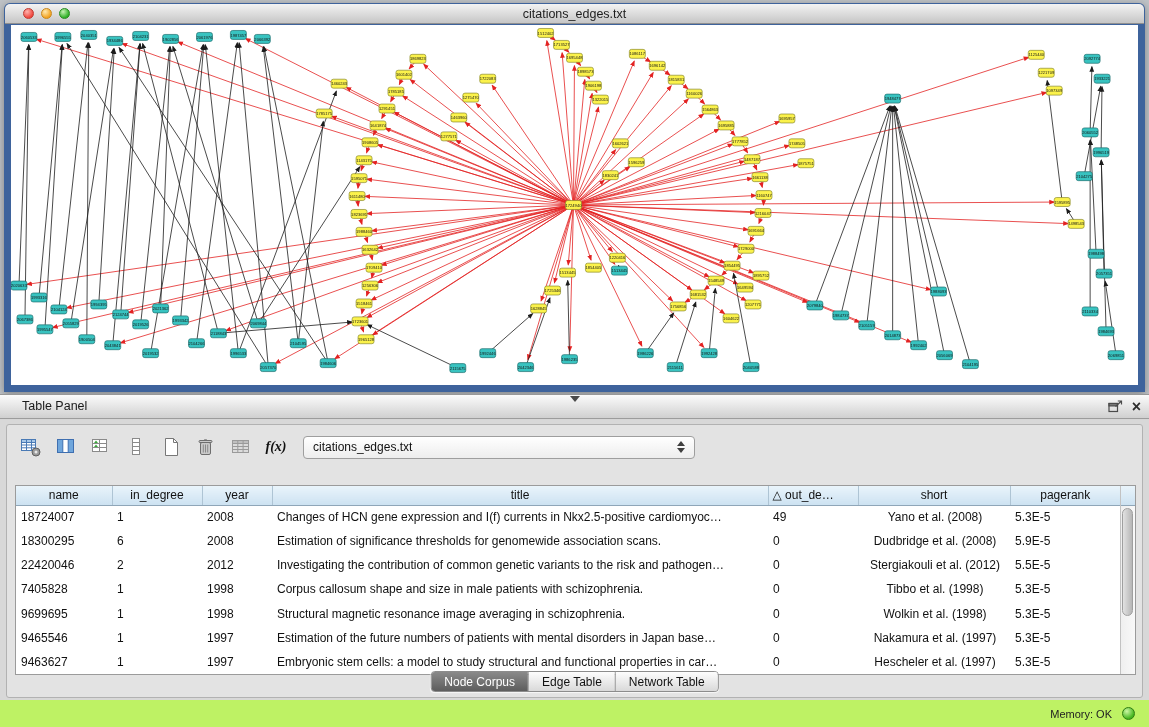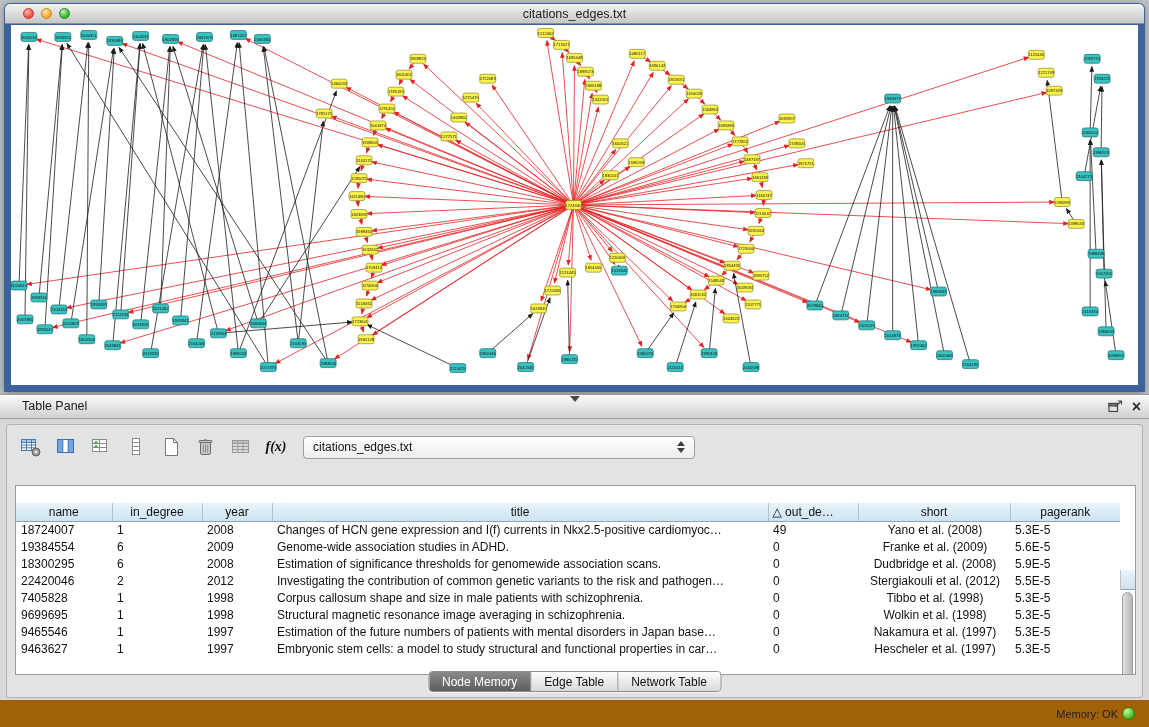--- a/index.html
+++ b/index.html
@@ -34,38 +34,38 @@
 
   .toolbar{position:absolute;left:10px;top:6px;height:32px;display:flex;align-items:center;gap:7px;}
   .tool-btn{width:28px;height:28px;border:none;background:transparent;display:flex;align-items:center;justify-content:center;padding:0;}
   .fx{font-family:"Liberation Serif",serif;font-style:italic;font-weight:bold;font-size:14px;color:#111;}
   .combo{margin-left:6px;width:392px;height:23px;background:linear-gradient(#ffffff,#ededed);border:1px solid #9e9e9e;border-radius:4px;display:flex;align-items:center;font-size:12px;color:#111;box-shadow:inset 0 1px 1px rgba(255,255,255,.8);}
   .combo-text{flex:1;padding-left:9px;white-space:nowrap;overflow:hidden;}
   .combo-arrows{width:10px;display:flex;flex-direction:column;gap:2px;margin-right:7px;}
   .arr-up{width:0;height:0;border-left:4px solid transparent;border-right:4px solid transparent;border-bottom:5px solid #3f3f3f;}
   .arr-down{width:0;height:0;border-left:4px solid transparent;border-right:4px solid transparent;border-top:5px solid #3f3f3f;}
 
-  .table-wrap{position:absolute;left:8px;top:60px;width:1121px;height:190px;background:#fff;border:1px solid #9b9b9b;display:flex;overflow:hidden;align-items:center;}
+  .table-wrap{position:absolute;left:8px;top:60px;width:1121px;height:190px;background:#fff;border:1px solid #9b9b9b;display:flex;overflow:hidden;}
   table{border-collapse:collapse;table-layout:fixed;width:1104px;}
   col.c0{width:96px;}col.c1{width:90px;}col.c2{width:70px;}col.c3{width:496px;}col.c4{width:90px;}col.c5{width:152px;}col.c6{width:110px;}
   th{height:19px;background:linear-gradient(#e9f4fb,#cde2f1);border-right:1px solid #aec4d4;border-bottom:1px solid #8fa6b8;font-size:12px;font-weight:normal;color:#111;text-align:center;overflow:hidden;white-space:nowrap;}
   th.c4{text-align:left;padding-left:4px;}
   th:last-child{border-right:none;}
   td{height:17px;font-size:12px;color:#111;padding:0 3px 0 5px;white-space:nowrap;overflow:hidden;}
   td.f-short{text-align:center;}
   .vscroll{width:15px;border-left:1px solid #c2c2c2;background:linear-gradient(90deg,#efefef,#f9f9f9);position:relative;}
   .vscroll-corner{height:20px;background:linear-gradient(#e9f4fb,#cde2f1);border-bottom:1px solid #8fa6b8;}
   .vscroll-thumb{position:absolute;left:1px;top:22px;width:11px;height:108px;border-radius:6px;background:linear-gradient(90deg,#e2e2e2,#b6b6b6);border:1px solid #9f9f9f;}
 
   .table-tabs{position:absolute;left:50%;transform:translateX(-50%);bottom:5px;display:flex;border:1px solid #8c8c8c;border-radius:4px;overflow:hidden;box-shadow:0 1px 1px rgba(255,255,255,.7);}
   .seg-tab{border:none;border-right:1px solid #8c8c8c;background:linear-gradient(#fdfdfd,#d9d9d9);font-size:12px;color:#111;padding:0 13px;height:19px;font-family:inherit;cursor:default;}
   .seg-tab:last-child{border-right:none;}
   .seg-tab.active{background:linear-gradient(#8a8a8a,#5d5d5d);color:#fff;}
 
-  .status-bar{position:absolute;left:0;top:700px;width:1149px;height:27px;background:#a16207;display:flex;align-items:center;justify-content:flex-end;padding-right:14px;gap:4px;}
+  .status-bar{position:absolute;left:0;top:700px;width:1149px;height:27px;background:#bef264;display:flex;align-items:center;justify-content:flex-end;padding-right:14px;gap:10px;}
   .memory-label{font-size:11px;color:#222;}
   .memory-dot{width:13px;height:13px;border-radius:50%;background:radial-gradient(circle at 35% 30%,#cdf7a3,#45b51e 70%);border:1px solid #2f7d12;display:inline-block;}
 </style>
 </head>
 <body>
 
 <div class="desktop">
   <div class="graph-window">
     <div class="titlebar">
       <div class="lights">
@@ -891,29 +891,20 @@
             <tr>
               <td class="c0 f-name">18724007</td>
               <td class="c1 f-in_degree">1</td>
               <td class="c2 f-year">2008</td>
               <td class="c3 f-title">Changes of HCN gene expression and I(f) currents in Nkx2.5-positive cardiomyoc…</td>
               <td class="c4 f-out_degree">49</td>
               <td class="c5 f-short">Yano et al. (2008)</td>
               <td class="c6 f-pagerank">5.3E-5</td>
             </tr>
             <tr>
-              <td class="c0 f-name">19384554</td>
-              <td class="c1 f-in_degree">6</td>
-              <td class="c2 f-year">2009</td>
-              <td class="c3 f-title">Genome-wide association studies in ADHD.</td>
-              <td class="c4 f-out_degree">0</td>
-              <td class="c5 f-short">Franke et al. (2009)</td>
-              <td class="c6 f-pagerank">5.6E-5</td>
-            </tr>
-            <tr>
               <td class="c0 f-name">18300295</td>
               <td class="c1 f-in_degree">6</td>
               <td class="c2 f-year">2008</td>
               <td class="c3 f-title">Estimation of significance thresholds for genomewide association scans.</td>
               <td class="c4 f-out_degree">0</td>
               <td class="c5 f-short">Dudbridge et al. (2008)</td>
               <td class="c6 f-pagerank">5.9E-5</td>
             </tr>
             <tr>
               <td class="c0 f-name">22420046</td>
@@ -962,21 +953,21 @@
             </tr>
           </tbody>
       </table>
       <div class="vscroll">
         <div class="vscroll-corner"></div>
         <div class="vscroll-thumb"></div>
       </div>
     </div>
 
     <div class="table-tabs">
-        <button class="seg-tab active">Node Memory</button>
+        <button class="seg-tab active">Node Corpus</button>
         <button class="seg-tab">Edge Table</button>
         <button class="seg-tab">Network Table</button>
       </div>
   </div>
 </div>
 
 <div class="status-bar">
   <span class="memory-label">Memory: OK</span>
   <span class="memory-dot"></span>
 </div>

